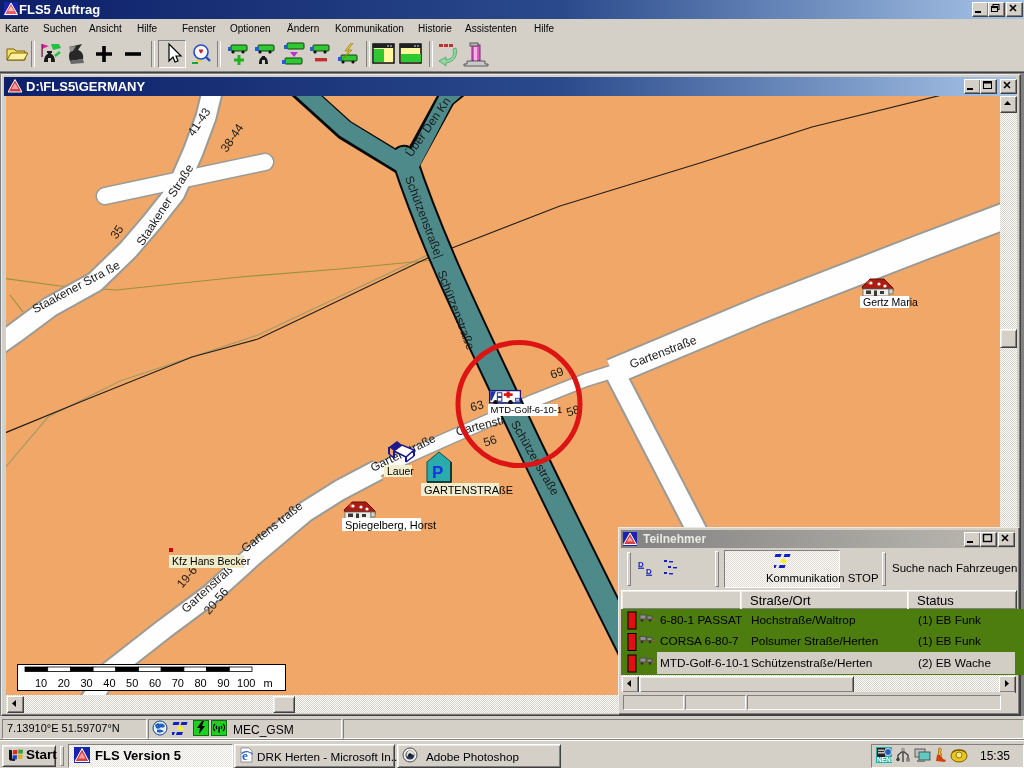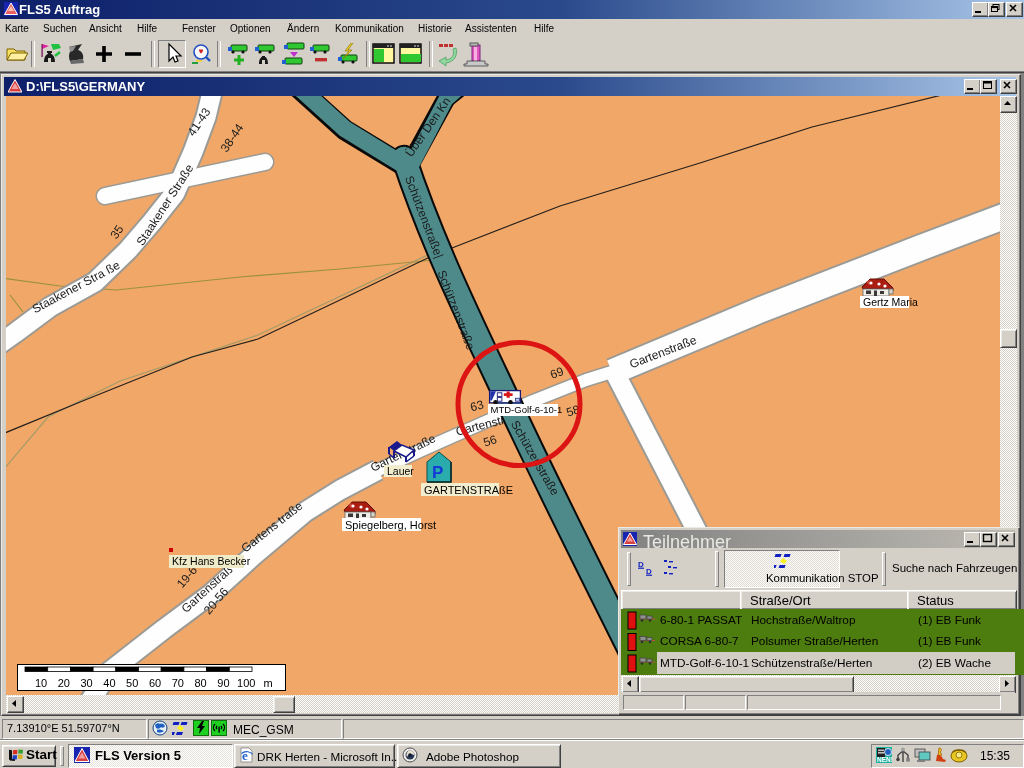--- a/index.html
+++ b/index.html
@@ -401,21 +401,21 @@
   </div>
 
   <div class="abs raised2" id="teiln" style="left:618px;top:527px;width:400px;height:186px;">
 
     <div class="abs" style="left:2px;top:2px;width:394px;height:18px;background:linear-gradient(90deg,#828282,#BDBAB2);">
       <svg class="abs" style="left:2px;top:2px" width="14" height="14" viewBox="0 0 14 14">
         <rect width="14" height="14" fill="#1724B0"></rect>
         <polygon points="7,1 13.5,12.5 0.5,12.5" fill="#D84040" stroke="#fff" stroke-width="1"></polygon>
         <polygon points="7,4.5 10,9.5 4,9.5" fill="#F0A0A0"></polygon>
       </svg>
-      <span class="abs" style="left:22px;top:2px;color:#E8E8E4;font-weight:normal;font-size:18px;">Teilnehmer</span>
+      <span class="abs" style="left:22px;top:2px;color:#E8E8E4;font-weight:bold;font-size:12px;">Teilnehmer</span>
       <div class="tbtn" style="left:343px;"><svg width="13" height="11">
             <rect x="2" y="8" width="6" height="2" fill="#000"></rect>
           </svg></div>
       <div class="tbtn" style="left:359px;"><svg width="13" height="11">
             <rect x="2.5" y="1.5" width="8" height="7" fill="none" stroke="#000" stroke-width="1.4"></rect>
           </svg></div>
       <div class="tbtn" style="left:377px;"><svg width="13" height="11">
             <path d="M3 2 L9 8 M9 2 L3 8" stroke="#000" stroke-width="1.6"></path>
           </svg></div>
     </div>

